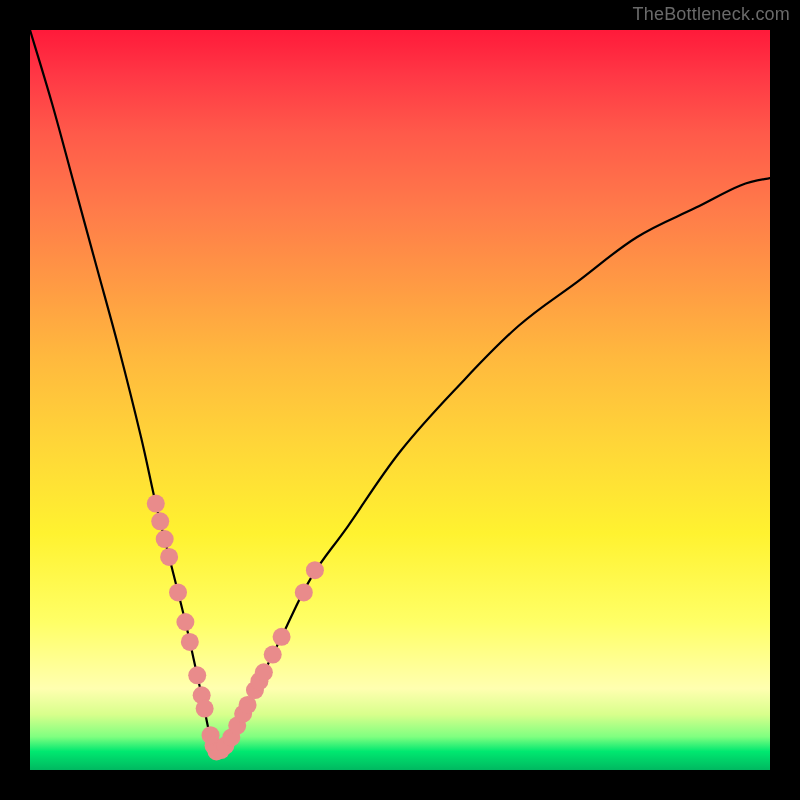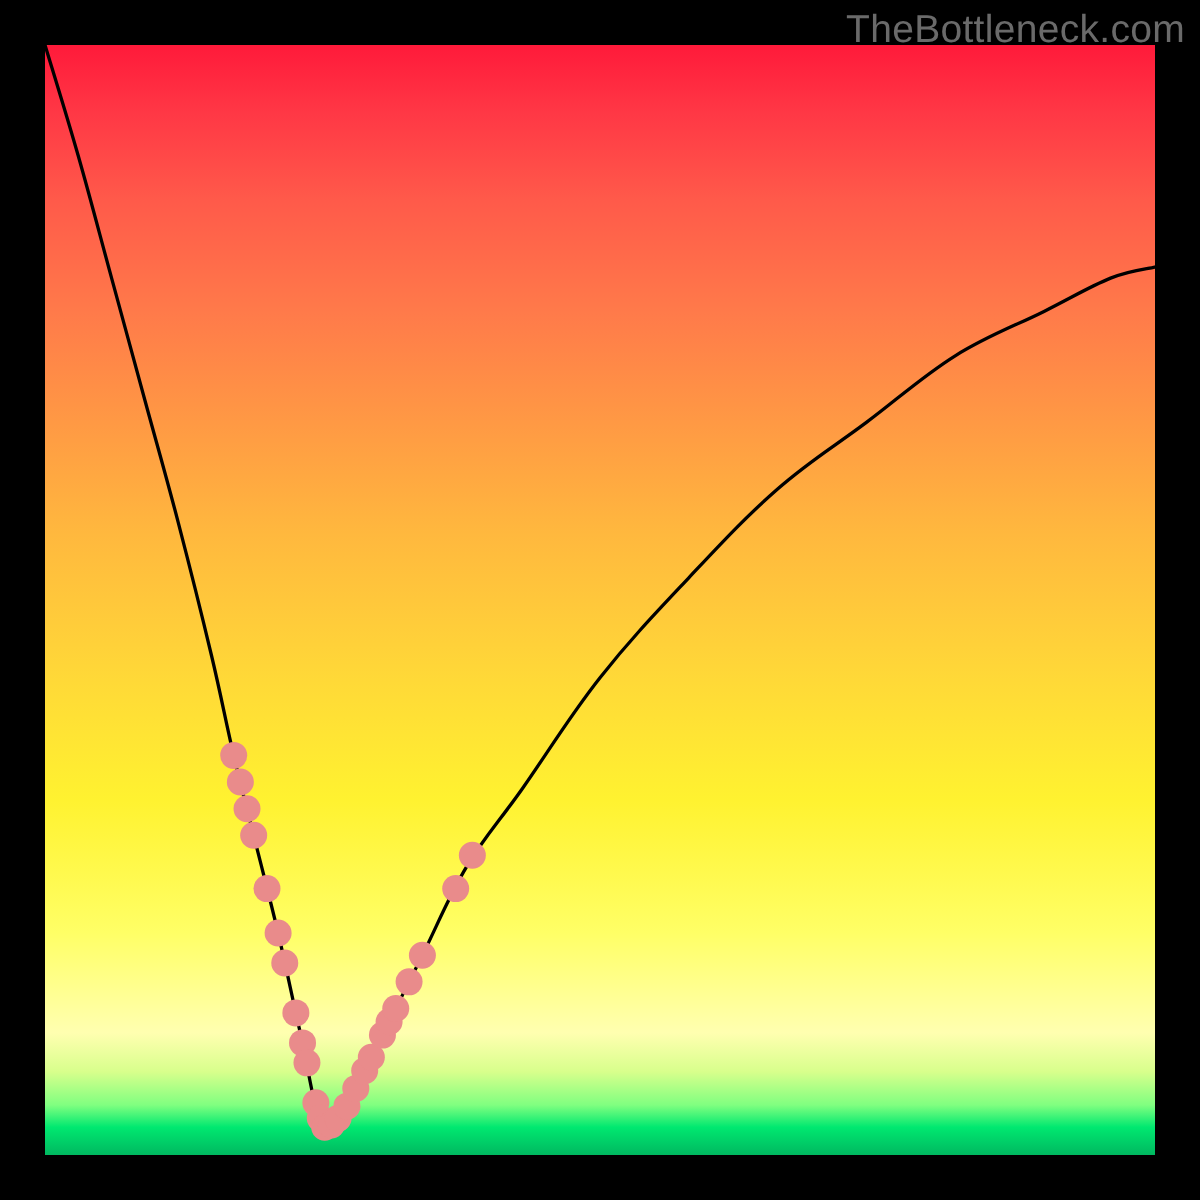--- a/index.html
+++ b/index.html
@@ -39,21 +39,21 @@
       #80ff80 95.5%,
       #00e870 97.5%,
       #00b860 100%
     );
   }
   .watermark {
     position: absolute;
     top: 4px;
     right: 10px;
     color: #6a6a6a;
-    font-size: 26px;
+    font-size: 18px;
     letter-spacing: 0.2px;
     font-weight: 400;
     z-index: 5;
     user-select: none;
   }
   svg.curve {
     position: absolute;
     left: 0;
     top: 0;
     width: 740px;

